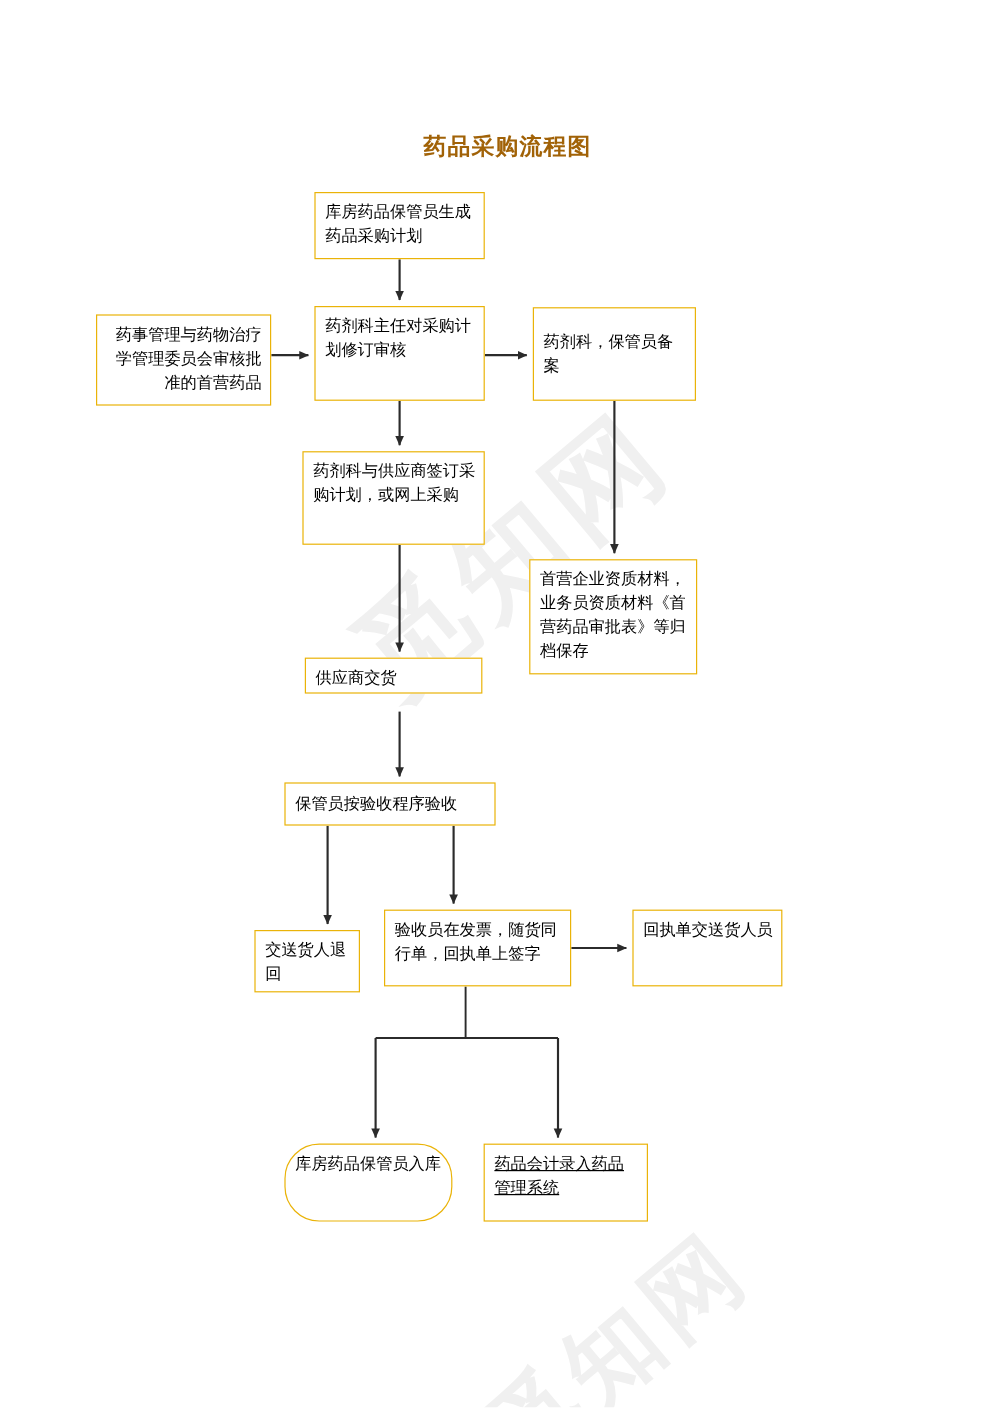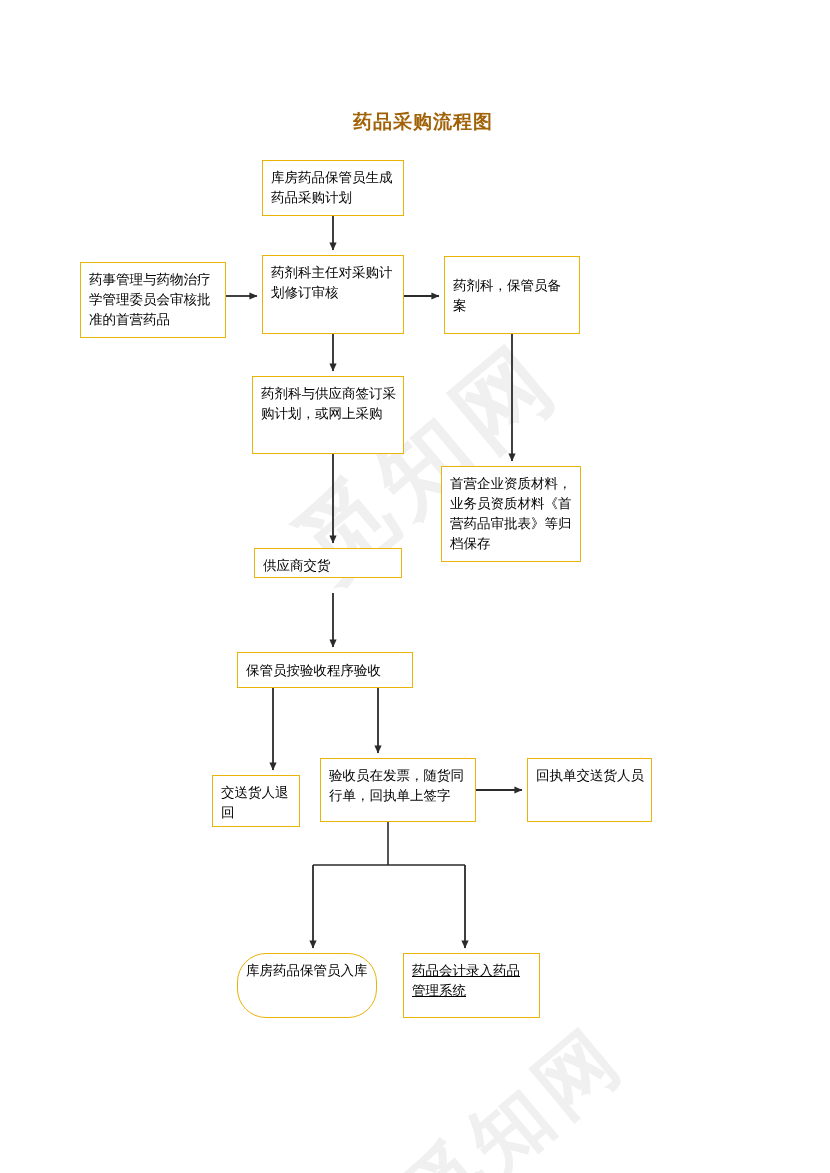--- a/index.html
+++ b/index.html
@@ -132,21 +132,21 @@
     <line x1="388" y1="822" x2="388" y2="865" stroke="#2b2b2b" stroke-width="1.6"></line>
     <line x1="313" y1="865" x2="465" y2="865" stroke="#2b2b2b" stroke-width="1.6"></line>
     <line x1="313" y1="865" x2="313" y2="948" stroke="#2b2b2b" stroke-width="1.8" marker-end="url(#ah)"></line>
     <line x1="465" y1="865" x2="465" y2="948" stroke="#2b2b2b" stroke-width="1.8" marker-end="url(#ah)"></line>
   </svg>
 
   <div class="node" style="left:262px; top:160px; width:142px; height:56px;">
     <span>库房药品保管员生成药品采购计划</span>
   </div>
 
-  <div class="node" style="left:80px; top:262px; width:146px; height:76px;">
+  <div class="node" style="left:80px; top:262px; width:146px; height:76px;text-align:right;">
     <span>药事管理与药物治疗学管理委员会审核批准的首营药品</span>
   </div>
 
   <div class="node" style="left:262px; top:255px; width:142px; height:79px;">
     <span>药剂科主任对采购计划修订审核</span>
   </div>
 
   <div class="node vcenter" style="left:444px; top:256px; width:136px; height:78px;">
     <span>药剂科，保管员备案</span>
   </div>

